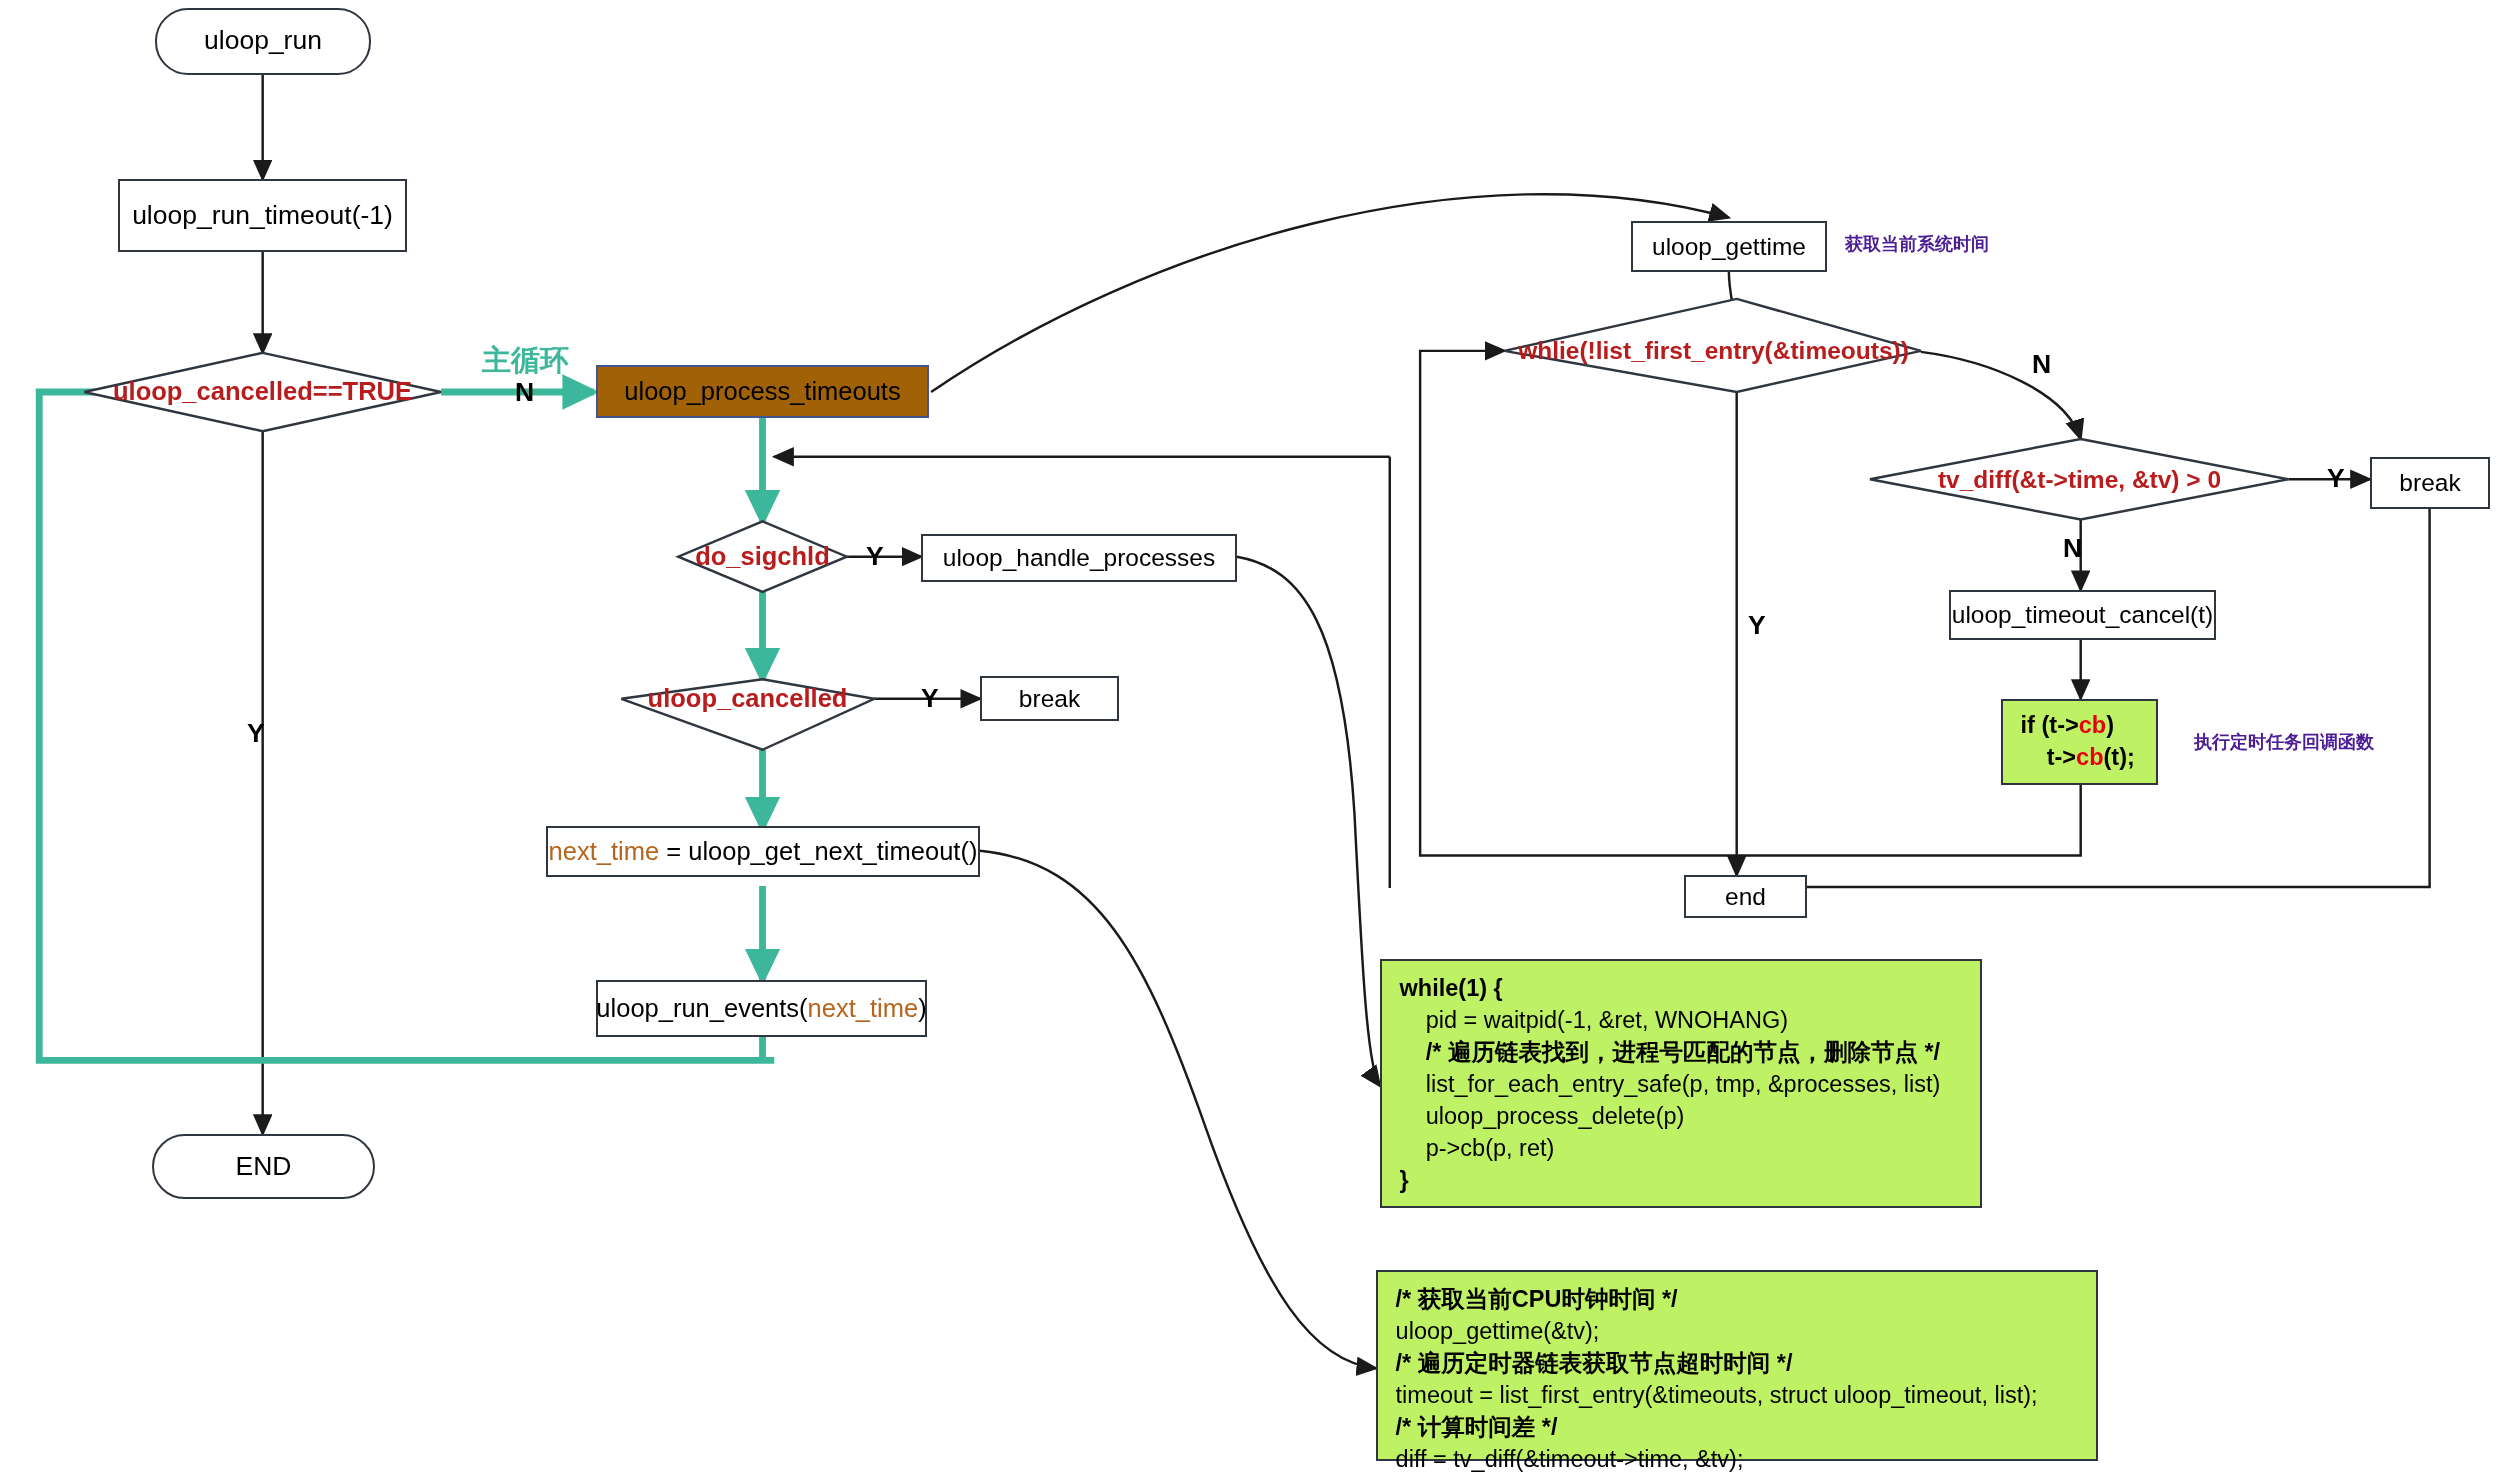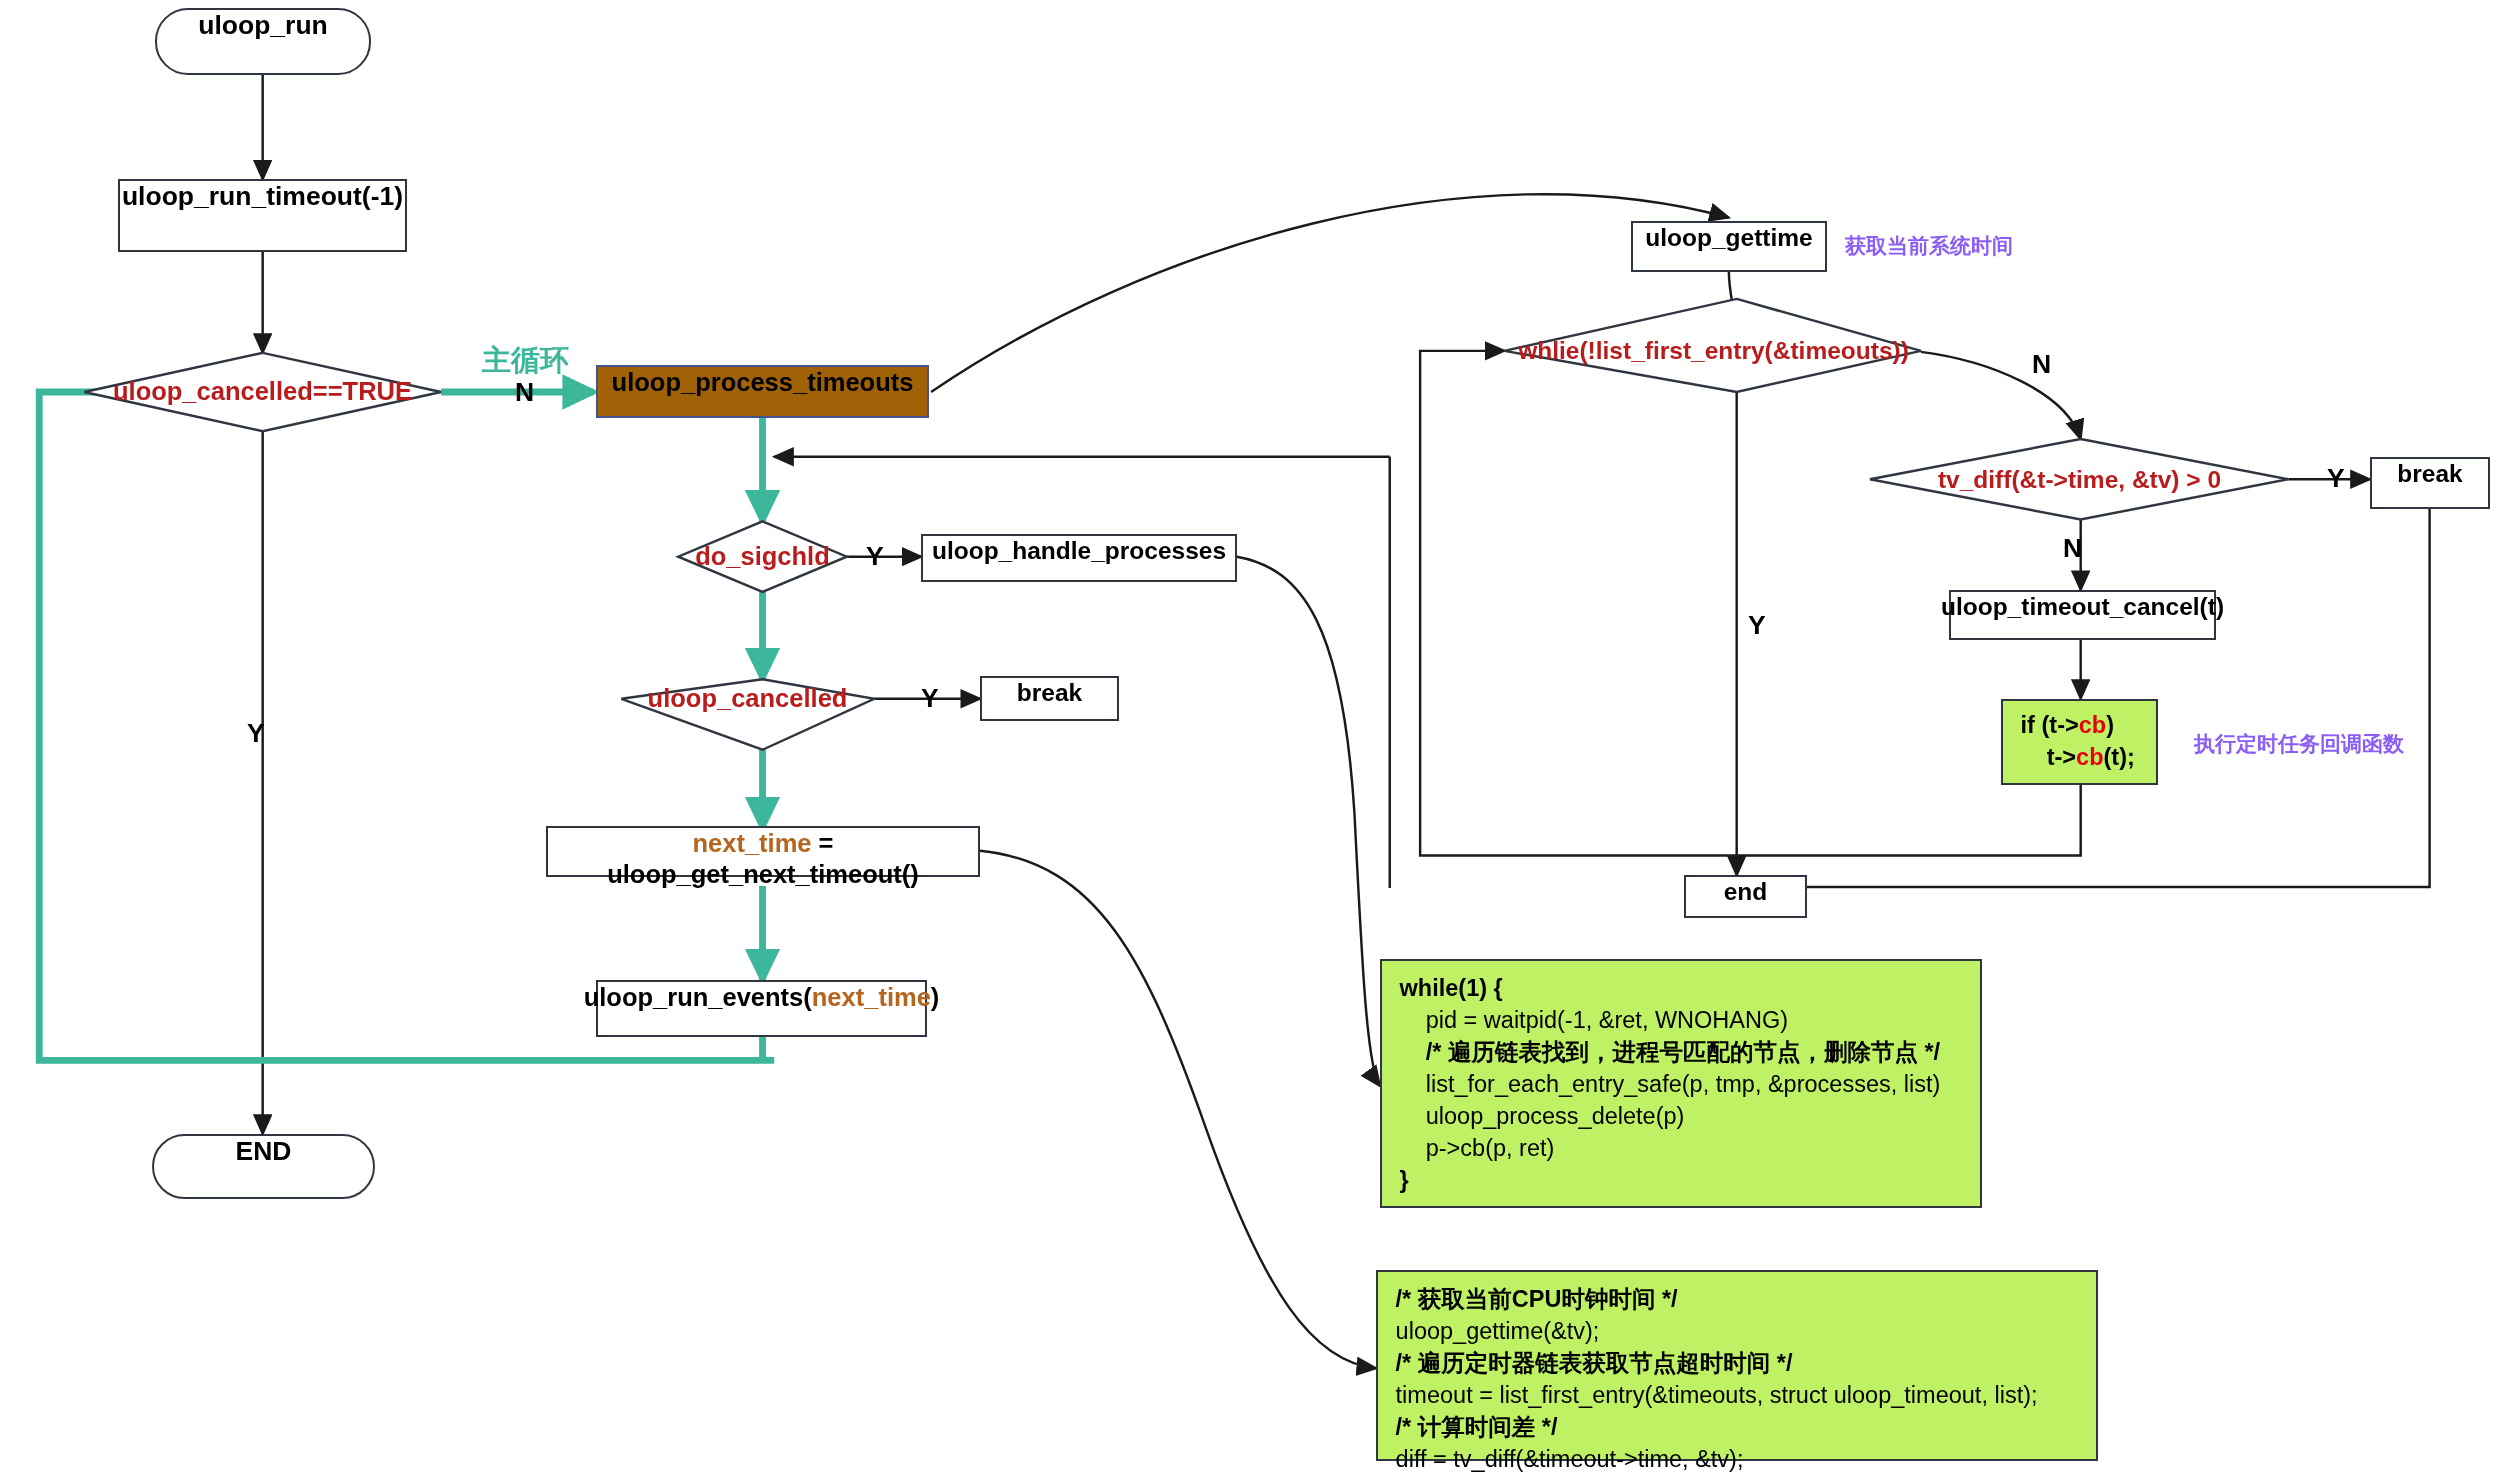--- a/index.html
+++ b/index.html
@@ -21,23 +21,24 @@
     position: absolute;
     left: 0; top: 0;
     width: 2509px;
     height: 1475px;
     pointer-events: none;
   }
   .node {
     position: absolute;
     box-sizing: border-box;
     display: flex;
+    align-items: center;
     justify-content: center;
     text-align: center;
-    font-weight: bold;
+    font-weight: normal;
     color: #000000;
     line-height: 1.2;
   }
   .rect {
     border: 2px solid #2f3640;
     background: #ffffff;
   }
   .terminator {
     border: 2px solid #2f3640;
     background: #ffffff;
@@ -82,22 +83,22 @@
     line-height: 1.36;
     white-space: pre;
   }
   .codebox .b { font-weight: bold; }
   .codeline { white-space: pre; }
   .var-orange { color: #b5651d; }
   .var-red { color: #e8000d; font-weight: bold; }
   .annot {
     position: absolute;
     font-weight: bold;
-    color: #8b5cf6;
-    font-size: 21px;
+    color: #4c1d95;
+    font-size: 18px;
     white-space: nowrap;
   }
 </style>
 </head>
 <body>
 
 <div id="canvas">
 
   <svg class="edges" viewBox="0 0 2560 1505">
     <defs>

